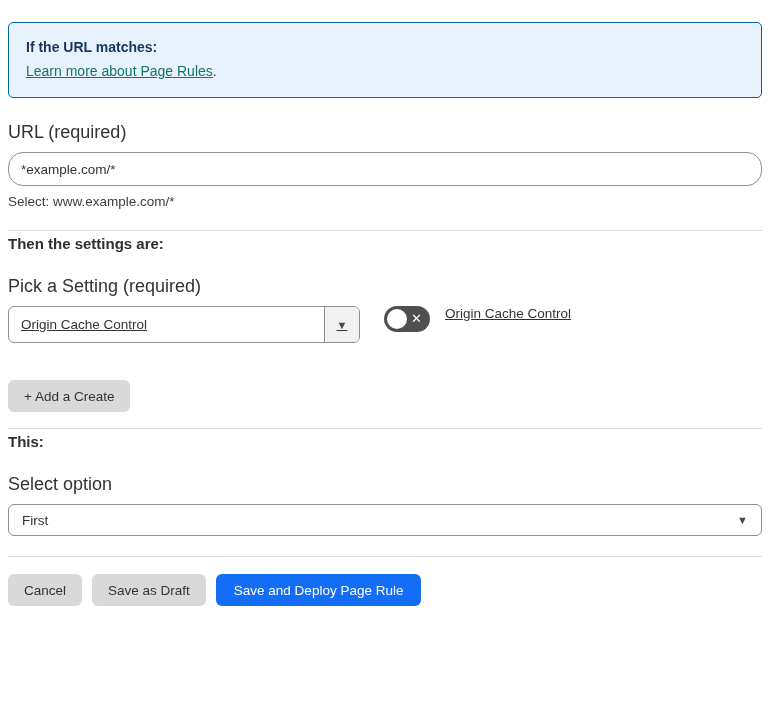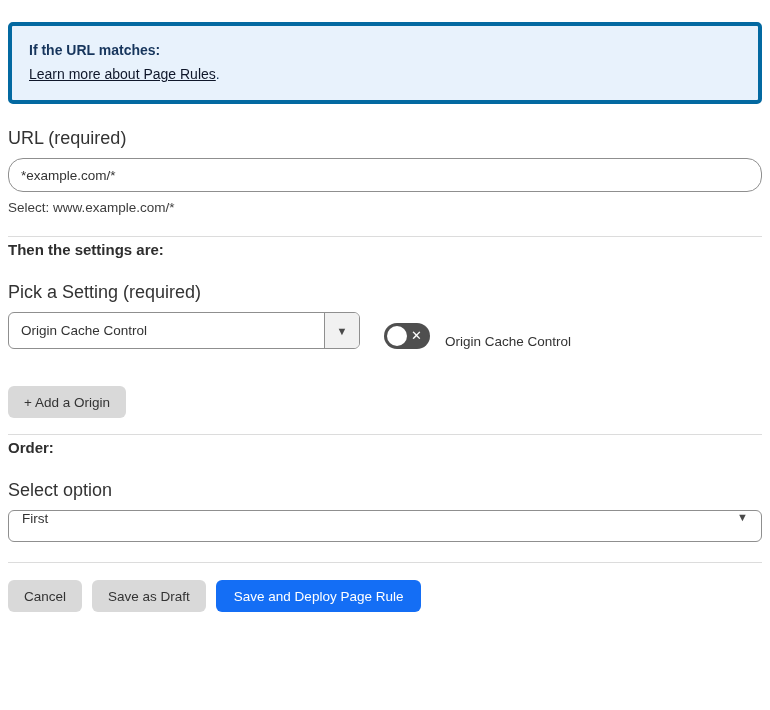--- a/index.html
+++ b/index.html
@@ -18,31 +18,31 @@
     font-weight: 700;
     color: #2e2e2e;
     margin-top: 2px;
     letter-spacing: 0.1px;
   }
 
   
   .info-box {
     margin-top: 16px;
     background: #e8f2fc;
-    border: 4px solid #0369a1;
+    border: 1px solid #0369a1;
     border-radius: 5px;
     padding: 12px 17px 14px 17px;
     color: #16355c;
     font-size: 14px;
     line-height: 24px;
   }
   .info-heading { font-weight: 700; }
   .info-body { max-width: 700px; }
   .info-link {
-    color: #0f172a;
+    color: #0f766e;
     text-decoration: underline;
     cursor: pointer;
   }
 
   
   .field-label { font-size: 18px; color: #333; margin-top: 24px; }
   .text-input {
     margin-top: 9px;
     width: 754px;
     height: 34px;
@@ -67,21 +67,22 @@
     font-size: 15px;
     font-weight: 700;
     color: #2e2e2e;
     margin-top: 4px;
   }
 
   
   .setting-row {
     margin-top: 9px;
     display: flex;
-    align-items: flex-end;
+    align-items: flex-start;
+    text-decoration: underline;
   }
   .combo {
     width: 352px;
     height: 37px;
     border: 1px solid #8f8f8f;
     border-radius: 6px;
     display: flex;
     align-items: stretch;
     background: #fff;
     cursor: pointer;
@@ -152,21 +153,21 @@
 
   
   .select-box {
     margin-top: 9px;
     width: 754px;
     height: 32px;
     border: 1px solid #8f8f8f;
     border-radius: 6px;
     background: #fff;
     display: flex;
-    align-items: flex-start;
+    align-items: center;
     justify-content: space-between;
     padding: 0 13px;
     font-size: 13.5px;
     color: #333;
     cursor: pointer;
   }
   .select-caret { font-size: 11px; color: #4a4a4a; }
   .order-help {
     margin-top: 7px;
     font-size: 13.5px;
@@ -216,25 +217,25 @@
       <div class="combo-value">Origin Cache Control</div>
       <div class="combo-arrow">▼</div>
     </div>
     <div class="toggle">
       <div class="toggle-knob"></div>
       <div class="toggle-x">✕</div>
     </div>
     <div class="toggle-label">Origin Cache Control</div>
   </div>
 
-  <button class="btn add-setting-btn">+ Add a Origin</button>
+  <button class="btn add-setting-btn">+ Add a Create</button>
 
   <hr class="divider" style="margin-top:16px;">
 
-  <div class="section-heading">Order:</div>
+  <div class="section-heading">This:</div>
 
   <div class="field-label">Select option</div>
 
   <div class="select-box">
     <span>First</span>
     <span class="select-caret">▼</span>
   </div>
 
 
   <hr class="divider" style="margin-top:20px;">

